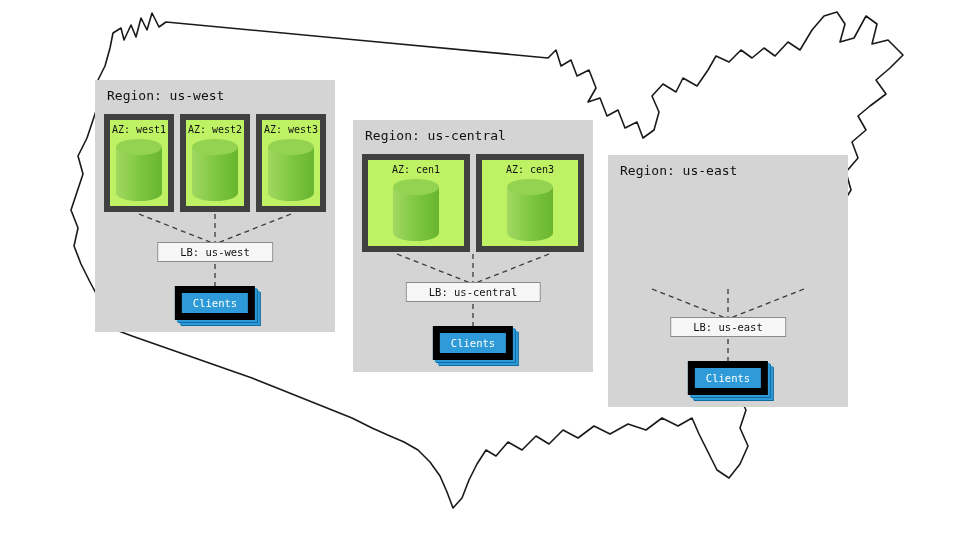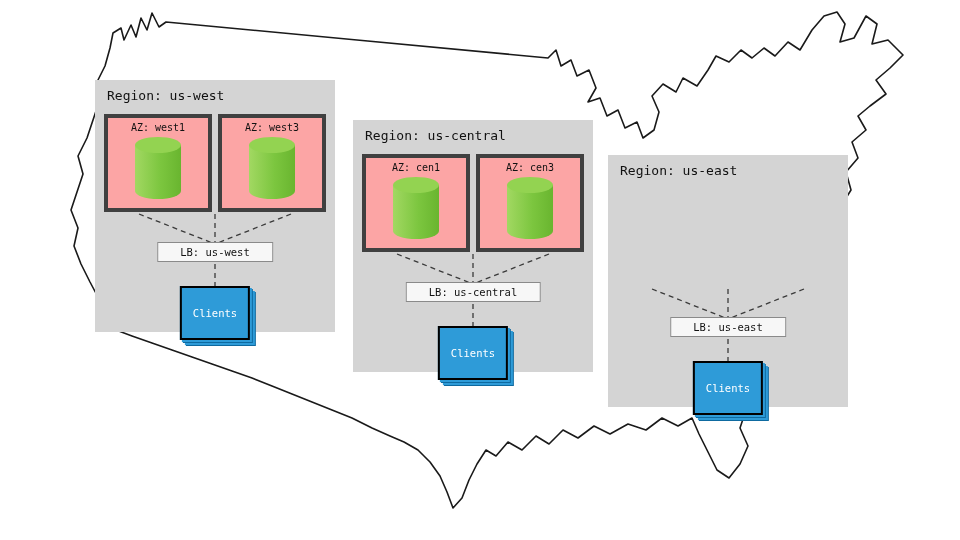--- a/index.html
+++ b/index.html
@@ -15,21 +15,21 @@
   .region-west{left:95px;top:80px;}
   .region-central{left:353px;top:120px;}
   .region-east{left:608px;top:155px;}
   .region-title{
     position:absolute;left:12px;top:8px;font-size:13px;color:#111;letter-spacing:0;
   }
   .az-row{
     position:absolute;left:9px;right:9px;top:34px;display:flex;gap:6px;
   }
   .az{
-    flex:1;height:98px;background:#fca5a5;border:4px solid #404040;box-sizing:border-box;
+    flex:1;height:98px;background:#bef264;border:6px solid #404040;box-sizing:border-box;
     text-align:center;
   }
   .az-label{font-size:10px;color:#111;margin-top:4px;white-space:nowrap;}
   .cylinder{position:relative;width:46px;height:62px;margin:4px auto 0;}
   .cyl-body{
     position:absolute;left:0;top:8px;width:46px;height:46px;
     background:linear-gradient(90deg,#a2d862,#7cc63f 55%,#69b52f);
   }
   .cyl-bottom{
     position:absolute;left:0;top:46px;width:46px;height:16px;border-radius:50%;
@@ -41,22 +41,22 @@
   }
   .connectors{position:absolute;left:0;top:0;pointer-events:none;}
   .connectors path{stroke:#3a3a3a;stroke-width:1.3;fill:none;stroke-dasharray:5 4;}
   .lb-box{
     position:absolute;top:162px;left:50%;transform:translateX(-50%);
     background:#f7f7f7;border:1px solid #8a8a8a;padding:3px 22px;
     font-size:10.5px;color:#111;white-space:nowrap;z-index:2;
   }
   .clients{
     position:absolute;top:206px;left:50%;transform:translateX(-50%);
-    background:#2e9bd8;border:2px solid #000000;color:#fff;
-    padding:19px 11px;font-size:10.5px;white-space:nowrap;z-index:2;
+    background:#2e9bd8;border:7px solid #000000;color:#fff;
+    padding:4px 11px;font-size:10.5px;white-space:nowrap;z-index:2;
     box-shadow:2px 2px 0 0 #2e9bd8,3px 3px 0 0 #0e6aa0,
                5px 5px 0 0 #2e9bd8,6px 6px 0 0 #0e6aa0;
   }
 </style>
 </head>
 <body>
 
 <div class="canvas">
 
   <svg class="map-svg" width="960" height="540" viewBox="0 0 960 540">
@@ -79,20 +79,28 @@
          L192,357 L172,350 L152,343 L132,336 L116,330
          L108,316 L99,299 L90,282 L81,264 L74,246 L78,228 L71,210 L77,192 L83,174 L78,156
          L87,138 L93,120 L99,102 L96,84 L105,66 L110,48 Z"></path>
   </svg>
 
   <div class="region region-west">
     <div class="region-title">Region: us-west</div>
     <div class="az-row">
       <div class="az">
         <div class="az-label">AZ: west1</div>
+        <div class="cylinder">
+          <div class="cyl-body"></div>
+            <div class="cyl-bottom"></div>
+            <div class="cyl-top"></div>
+        </div>
+      </div>
+      <div class="az">
+        <div class="az-label">AZ: west2</div>
         <div class="cylinder">
           <div class="cyl-body"></div>
             <div class="cyl-bottom"></div>
             <div class="cyl-top"></div>
         </div>
       </div>
       <div class="az">
         <div class="az-label">AZ: west3</div>
         <div class="cylinder">
           <div class="cyl-body"></div>

